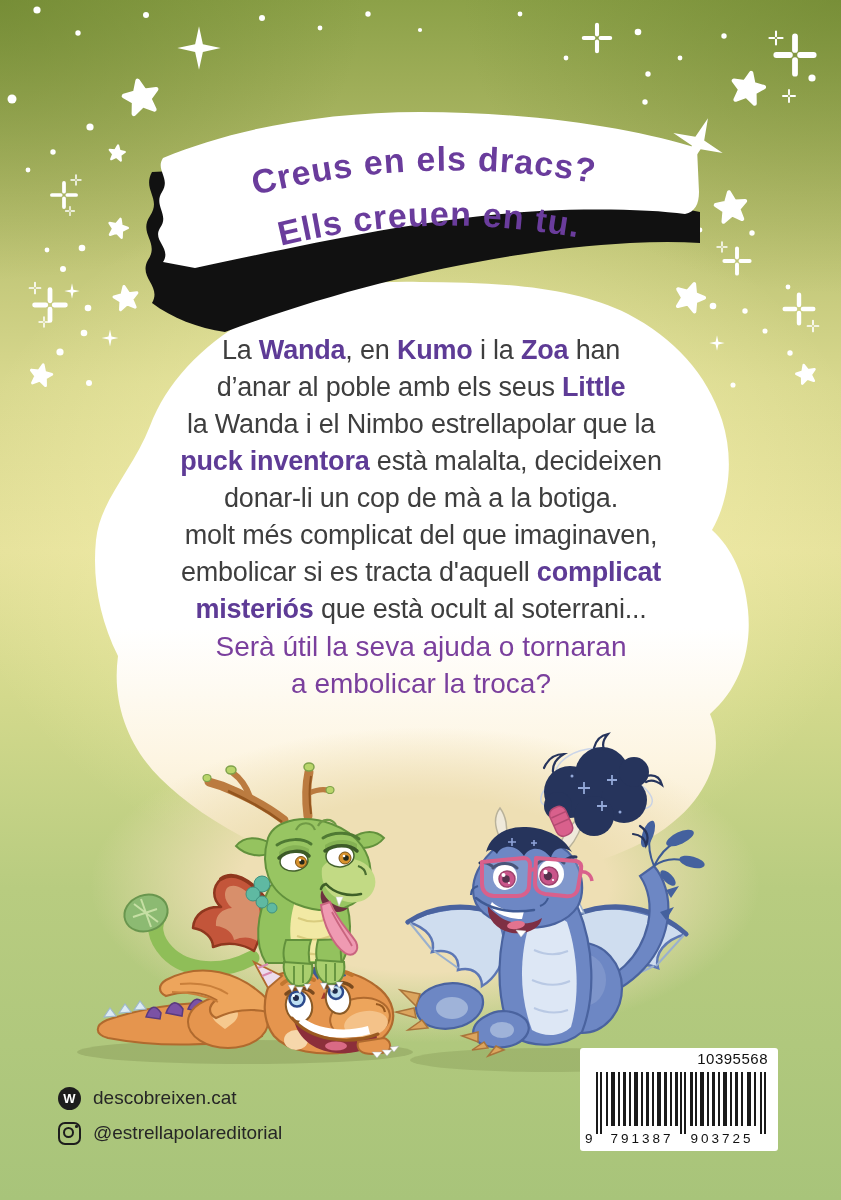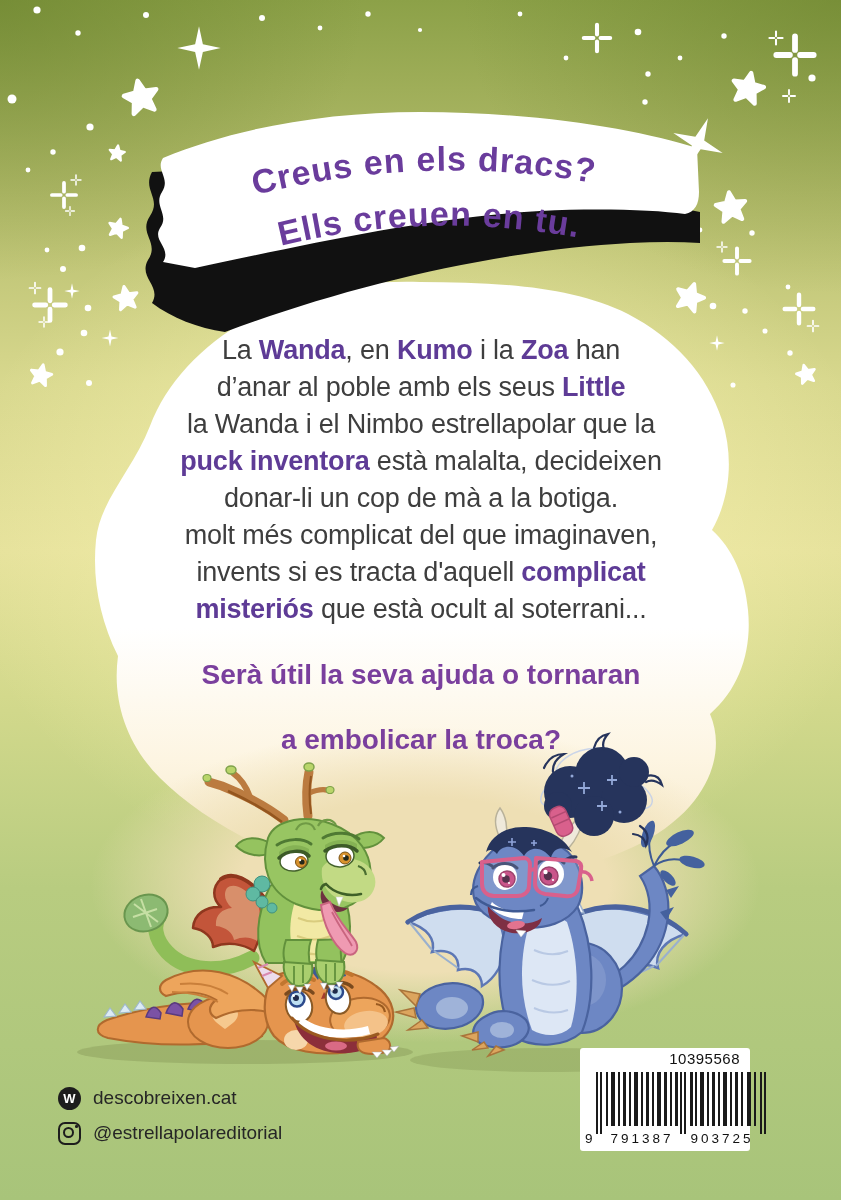--- a/index.html
+++ b/index.html
@@ -9,31 +9,31 @@
       radial-gradient(620px 480px at 50% 44%, rgba(248,242,175,.95), rgba(248,242,175,0) 75%),
       radial-gradient(520px 400px at 0% 0%, rgba(100,125,40,.55), rgba(100,125,40,0) 70%),
       radial-gradient(540px 420px at 100% 0%, rgba(100,125,40,.5), rgba(100,125,40,0) 70%),
       linear-gradient(180deg,#8ca148 0%,#b5bd6c 16%,#d8d88e 32%,#e5e19b 46%,#d3d98c 58%,#b8cc80 74%,#a8c47a 100%);}
   svg{position:absolute;left:0;top:0;}
   .layer{position:absolute;left:0;top:0;width:841px;height:1200px;}
   .blurb{position:absolute;left:115px;top:332px;width:612px;text-align:center;
     font-size:27px;line-height:37px;color:#3e3e3e;letter-spacing:-0.2px;}
   .blurb .ln{white-space:nowrap;}
   .blurb .b{color:#5e3b96;font-weight:800;}
-  .blurb .tail{font-size:28px;font-weight:700;color:#7a3f9d;letter-spacing:0;margin-top:28px;}
+  .blurb .tail{font-size:28px;font-weight:400;color:#7a3f9d;letter-spacing:0;}
   .footer{position:absolute;left:58px;top:1086px;color:#262626;font-size:19px;}
   .frow{display:flex;align-items:center;gap:12px;height:24px;margin-bottom:11px;}
   .wicon{width:23px;height:23px;border-radius:50%;background:#1d1d1d;color:#fff;
     display:flex;align-items:center;justify-content:center;font-size:13px;font-weight:800;}
   .igicon{width:19px;height:19px;border:2.6px solid #1d1d1d;border-radius:7px;position:relative;}
   .igicon::before{content:"";position:absolute;left:3.2px;top:3.2px;width:7px;height:7px;
     border:2.4px solid #1d1d1d;border-radius:50%;}
   .igicon::after{content:"";position:absolute;right:1.5px;top:1.5px;width:2.6px;height:2.6px;
     background:#1d1d1d;border-radius:50%;}
-  .barcode{position:absolute;left:580px;top:1048px;width:170px;height:103px;background:#fff;border-radius:3px;}
+  .barcode{position:absolute;left:580px;top:1048px;width:198px;height:103px;background:#fff;border-radius:3px;}
   .barcode .top{position:absolute;right:10px;top:2px;font-size:15px;color:#111;letter-spacing:0.5px;}
   .barcode .dig{position:absolute;bottom:5px;font-size:13.5px;color:#111;letter-spacing:3px;}
   .barcode .d0{left:5px;letter-spacing:0;}
   .barcode .d1{left:28px;width:68px;text-align:center;}
   .barcode .d2{left:108px;width:68px;text-align:center;}
 </style>
 </head>
 <body>
 
 <div class="page">
@@ -157,21 +157,21 @@
     </text>
   </svg>
 
   <div class="blurb">
     <div class="ln"><span>La </span><span class="b">Wanda</span><span>, en </span><span class="b">Kumo</span><span> i la </span><span class="b">Zoa</span><span> han</span></div>
     <div class="ln"><span>d’anar al poble amb els seus </span><span class="b">Little</span></div>
     <div class="ln"><span>la Wanda i el Nimbo estrellapolar que la</span></div>
     <div class="ln"><span class="b">puck inventora</span><span> està malalta, decideixen</span></div>
     <div class="ln"><span>donar-li un cop de mà a la botiga.</span></div>
     <div class="ln"><span>molt més complicat del que imaginaven,</span></div>
-    <div class="ln"><span>invents si es tracta d'aquell </span><span class="b">complicat</span></div>
+    <div class="ln"><span>embolicar si es tracta d'aquell </span><span class="b">complicat</span></div>
     <div class="ln"><span class="b">misteriós</span><span> que està ocult al soterrani...</span></div>
     <div class="ln tail">Serà útil la seva ajuda o tornaran</div>
     <div class="ln tail">a embolicar la troca?</div>
   </div>
 
   <svg class="layer" viewBox="0 0 841 1200">
     <ellipse cx="245" cy="1052" rx="168" ry="12" fill="rgba(104,117,58,.25)"></ellipse>
     <ellipse cx="548" cy="1060" rx="138" ry="12" fill="rgba(104,117,58,.22)"></ellipse>
 
     <g>

